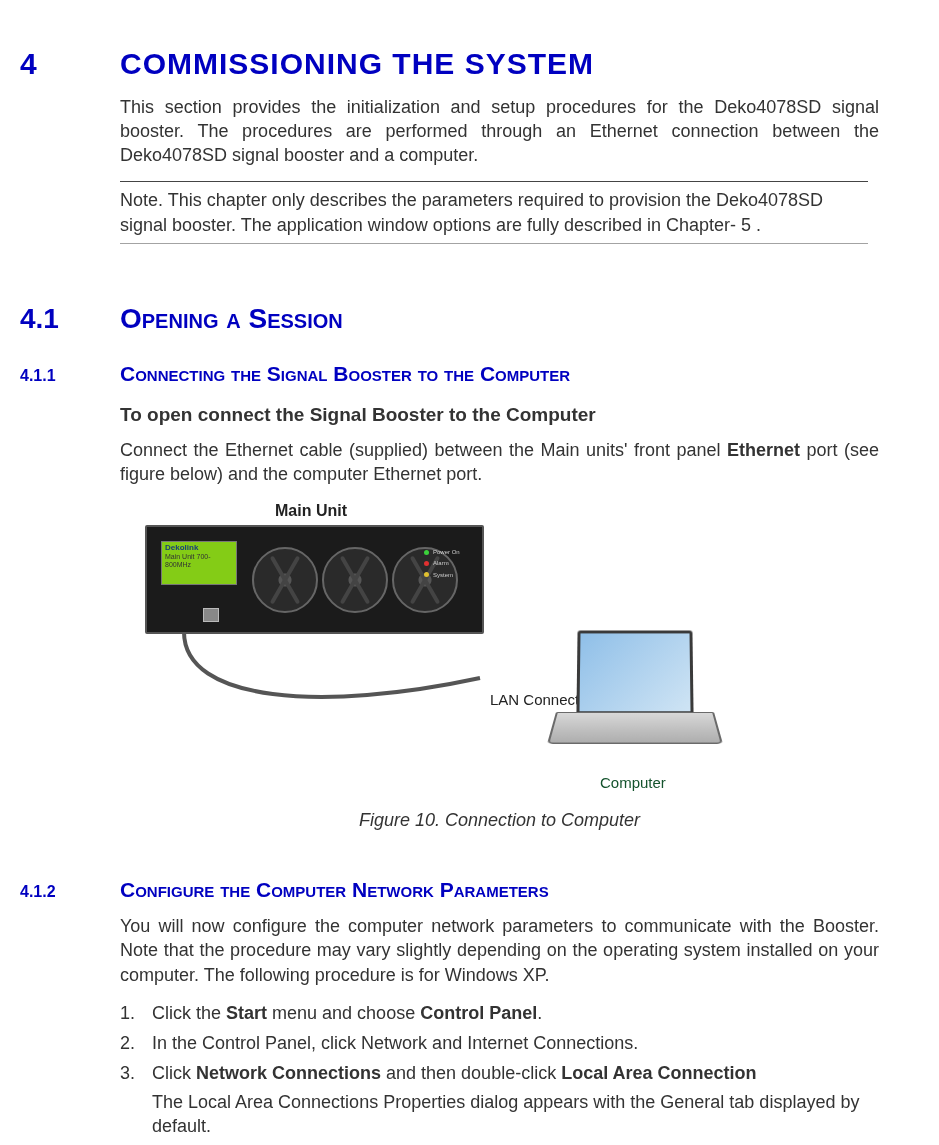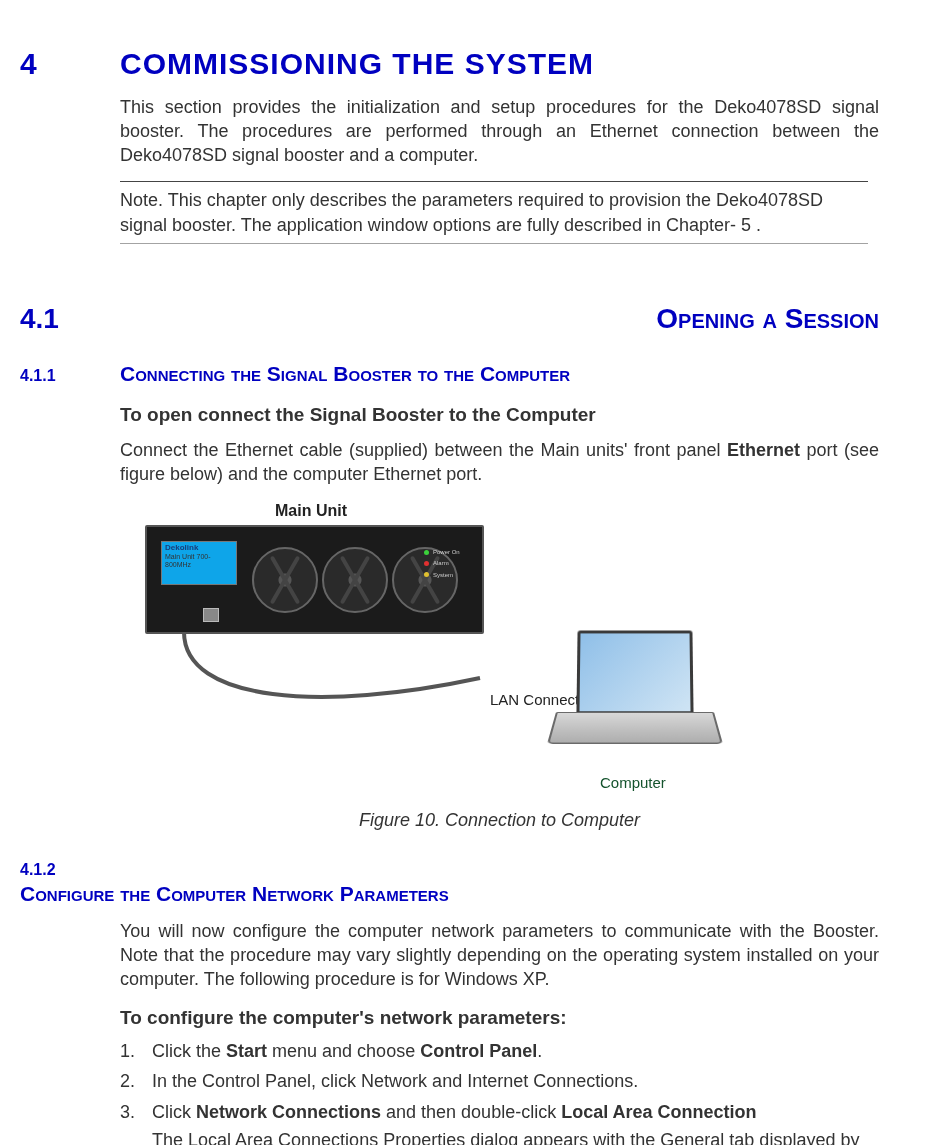--- a/index.html
+++ b/index.html
@@ -10,21 +10,21 @@
     padding: 20px 60px 40px 20px;
     width: 859px;
     line-height: 1.35;
   }
   .row { display: flex; align-items: baseline; }
   .num-col { width: 100px; flex-shrink: 0; }
   .content-col { flex: 1; }
   .chapter-num { color: #0000c0; font-size: 30px; font-weight: bold; }
   .chapter-title { color: #0000c0; font-size: 30px; font-weight: bold; letter-spacing: 1px; margin-top: 24px; }
   .h1-num { color: #0000c0; font-size: 28px; font-weight: bold; }
-  .h1-title { color: #0000c0; font-size: 28px; font-weight: bold; text-align: right; }
+  .h1-title { color: #0000c0; font-size: 28px; font-weight: bold; }
   .smallcaps { font-variant: small-caps; }
   .h2-num { color: #0000c0; font-size: 16px; font-weight: bold; }
   .h2-title { color: #0000c0; font-size: 21px; font-weight: bold; }
   .para { margin: 10px 0 14px 0; text-align: justify; }
   .subhead { font-weight: bold; font-size: 19px; margin: 14px 0 8px 0; font-family: Arial, sans-serif; }
   .note-box { border-top: 1px solid #444; border-bottom: 1px solid #a3a3a3; padding: 6px 0; margin: 4px 11px 26px 0; }
   .section-gap { margin-top: 30px; }
   .fig-wrap { margin: 12px 0 8px 0; }
   .fig-caption { text-align: center; font-style: italic; margin: 4px 0 20px 0; }
   ol.steps { margin: 4px 0 0 0; padding-left: 0; }
@@ -32,21 +32,21 @@
   .step-row { display: flex; }
   .step-num { width: 32px; flex-shrink: 0; }
   .step-body { flex: 1; }
   .step-follow { margin-left: 32px; margin-top: 4px; }
   b { font-weight: bold; }
 
   
   .diagram { position: relative; width: 620px; height: 300px; }
   .mainunit-label { position: absolute; left: 155px; top: 0; font-family: Arial, sans-serif; font-size: 16px; font-weight: bold; color: #222; }
   .unit { position: absolute; left: 25px; top: 25px; width: 335px; height: 105px; background: #1b1b1b; border: 2px solid #555; border-radius: 2px; }
-  .unit .panel { position: absolute; left: 14px; top: 14px; width: 68px; height: 38px; background: #0ea5e9; border: 1px solid #777; font-size: 7px; padding: 2px 3px; color: #333; line-height: 1.1; }
+  .unit .panel { position: absolute; left: 14px; top: 14px; width: 68px; height: 38px; background: #84cc16; border: 1px solid #777; font-size: 7px; padding: 2px 3px; color: #333; line-height: 1.1; }
   .panel .brand { font-weight: bold; color:#1a3d7a; font-size:8px; }
   .fan { position: absolute; width: 62px; height: 62px; border-radius: 50%; background: radial-gradient(circle,#555 0 6px,#2a2a2a 7px 100%); border:2px solid #666; top: 20px; }
   .fan::before,.fan::after{content:"";position:absolute;left:50%;top:50%;width:4px;height:54px;background:#444;transform-origin:center;border-radius:2px;}
   .fan::before{transform:translate(-50%,-50%) rotate(30deg);}
   .fan::after{transform:translate(-50%,-50%) rotate(-30deg);}
   .leds { position:absolute; right:14px; top:18px; width:44px; }
   .led { display:flex; align-items:center; margin:3px 0;}
   .led-dot{width:5px;height:5px;border-radius:50%;margin-right:4px;}
   .led-lbl{font-size:6px;color:#ccc;}
   .eth-port { position:absolute; left:56px; bottom:10px; width:14px; height:12px; background:#888; border:1px solid #bbb;}
@@ -126,30 +126,29 @@
           <div class="screen"></div>
           <div class="keyb"></div>
         </div>
         <div class="comp-label">Computer</div>
       </div>
     </div>
     <div class="fig-caption">Figure 10. Connection to Computer</div>
   </div>
 </div>
 
-<div class="row" style="margin-top:6px;flex-direction:column;">
+<div class="row" style="margin-top:23px;">
   <div class="num-col h2-num">4.1.2</div>
   <div class="content-col h2-title smallcaps">Configure the Computer Network Parameters</div>
 </div>
 
 <div class="row">
   <div class="num-col"></div>
   <div class="content-col">
     <div class="para">You will now configure the computer network parameters to communicate with the Booster. Note that the procedure may vary slightly depending on the operating system installed on your computer. The following procedure is for Windows XP.</div>
-    <div class="subhead">To configure the computer's network parameters:</div>
     <ol class="steps">
       <li>
         <div class="step-row">
           <span class="step-num">1.</span>
           <span class="step-body">
             <span>Click the </span><b>Start</b><span> menu and choose </span><b>Control Panel</b><span>.</span>
           </span>
         </div>
       </li>
       <li>

